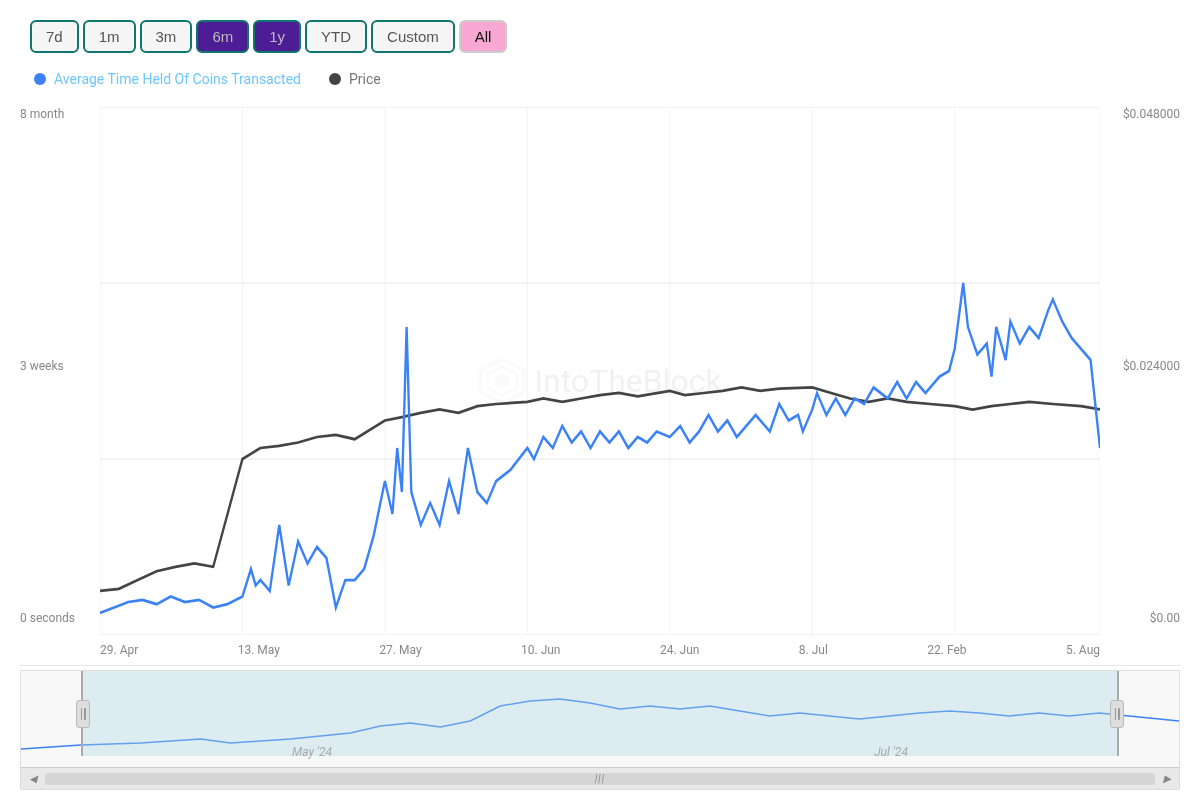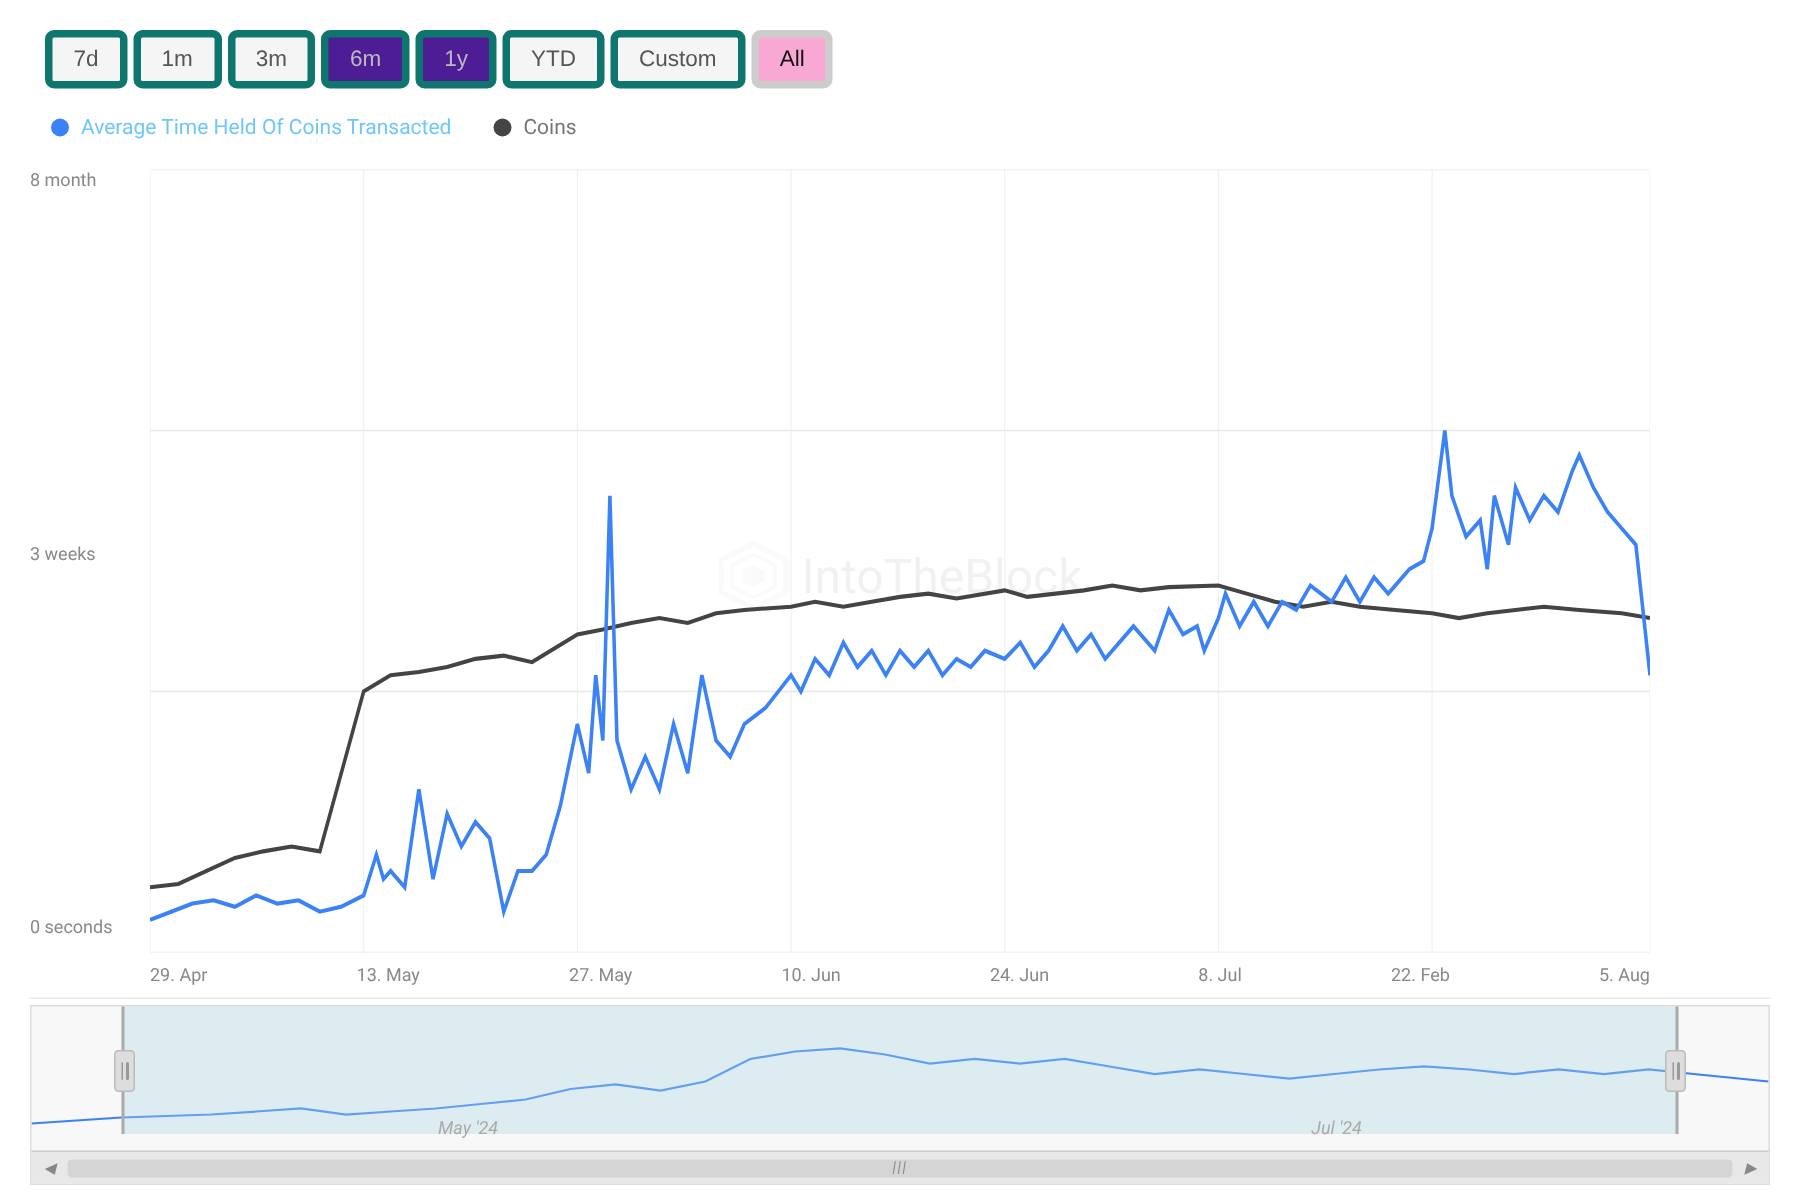--- a/index.html
+++ b/index.html
@@ -23,21 +23,21 @@
     .time-range {
       display: flex;
       align-items: center;
       gap: 4px;
       margin-bottom: 18px;
       padding-left: 10px;
     }
 
     .time-btn {
       padding: 6px 14px;
-      border: 5px solid #0f766e;
+      border: 2px solid #0f766e;
       border-radius: 6px;
       background: #f5f5f5;
       color: #555;
       font-size: 15px;
       cursor: pointer;
       font-weight: 400;
     }
     .time-btn.disabled {
       color: #bbb;
       background: #4c1d95;
@@ -290,21 +290,21 @@
       <button class="time-btn active">All</button>
     </div>
 
   <div class="legend">
     <div class="legend-item">
       <div class="legend-dot" style="background:#3b82f6;"></div>
       <span class="legend-label">Average Time Held Of Coins Transacted</span>
     </div>
     <div class="legend-item">
       <div class="legend-dot" style="background:#444;"></div>
-      <span class="legend-label price-label">Coins</span>
+      <span class="legend-label price-label">Price</span>
     </div>
   </div>
 
   <div class="chart-wrapper">
 
     <div class="main-chart">
 
       <div class="watermark">
         <svg width="48" height="48" viewBox="0 0 100 100" fill="#888" opacity="0.5">
           <polygon points="50,5 95,27.5 95,72.5 50,95 5,72.5 5,27.5" fill="none" stroke="#888" stroke-width="8"></polygon>
@@ -498,20 +498,25 @@
             1060,310
           "></polyline>
       </svg>
 
       <div class="y-axis-left">
         <span class="y-label">8 month</span>
         <span class="y-label">3 weeks</span>
         <span class="y-label">0 seconds</span>
       </div>
 
+      <div class="y-axis-right">
+        <span class="y-label" style="text-align:right;font-size:12px;color:#888;">$0.048000</span>
+        <span class="y-label" style="text-align:right;font-size:12px;color:#888;">$0.024000</span>
+        <span class="y-label" style="text-align:right;font-size:12px;color:#888;">$0.00</span>
+      </div>
 
       <div class="x-axis">
       <span class="x-label">29. Apr</span>
           <span class="x-label">13. May</span>
           <span class="x-label">27. May</span>
           <span class="x-label">10. Jun</span>
           <span class="x-label">24. Jun</span>
           <span class="x-label">8. Jul</span>
           <span class="x-label">22. Feb</span>
           <span class="x-label">5. Aug</span>

